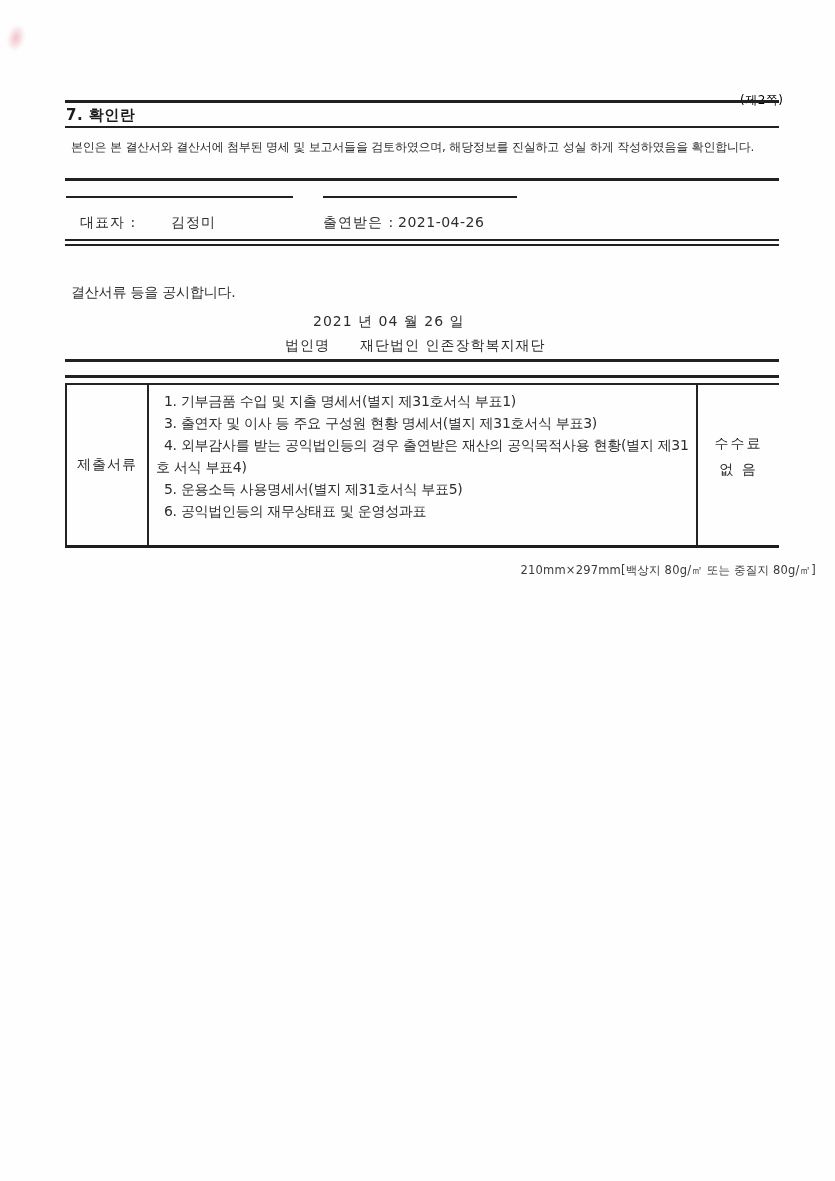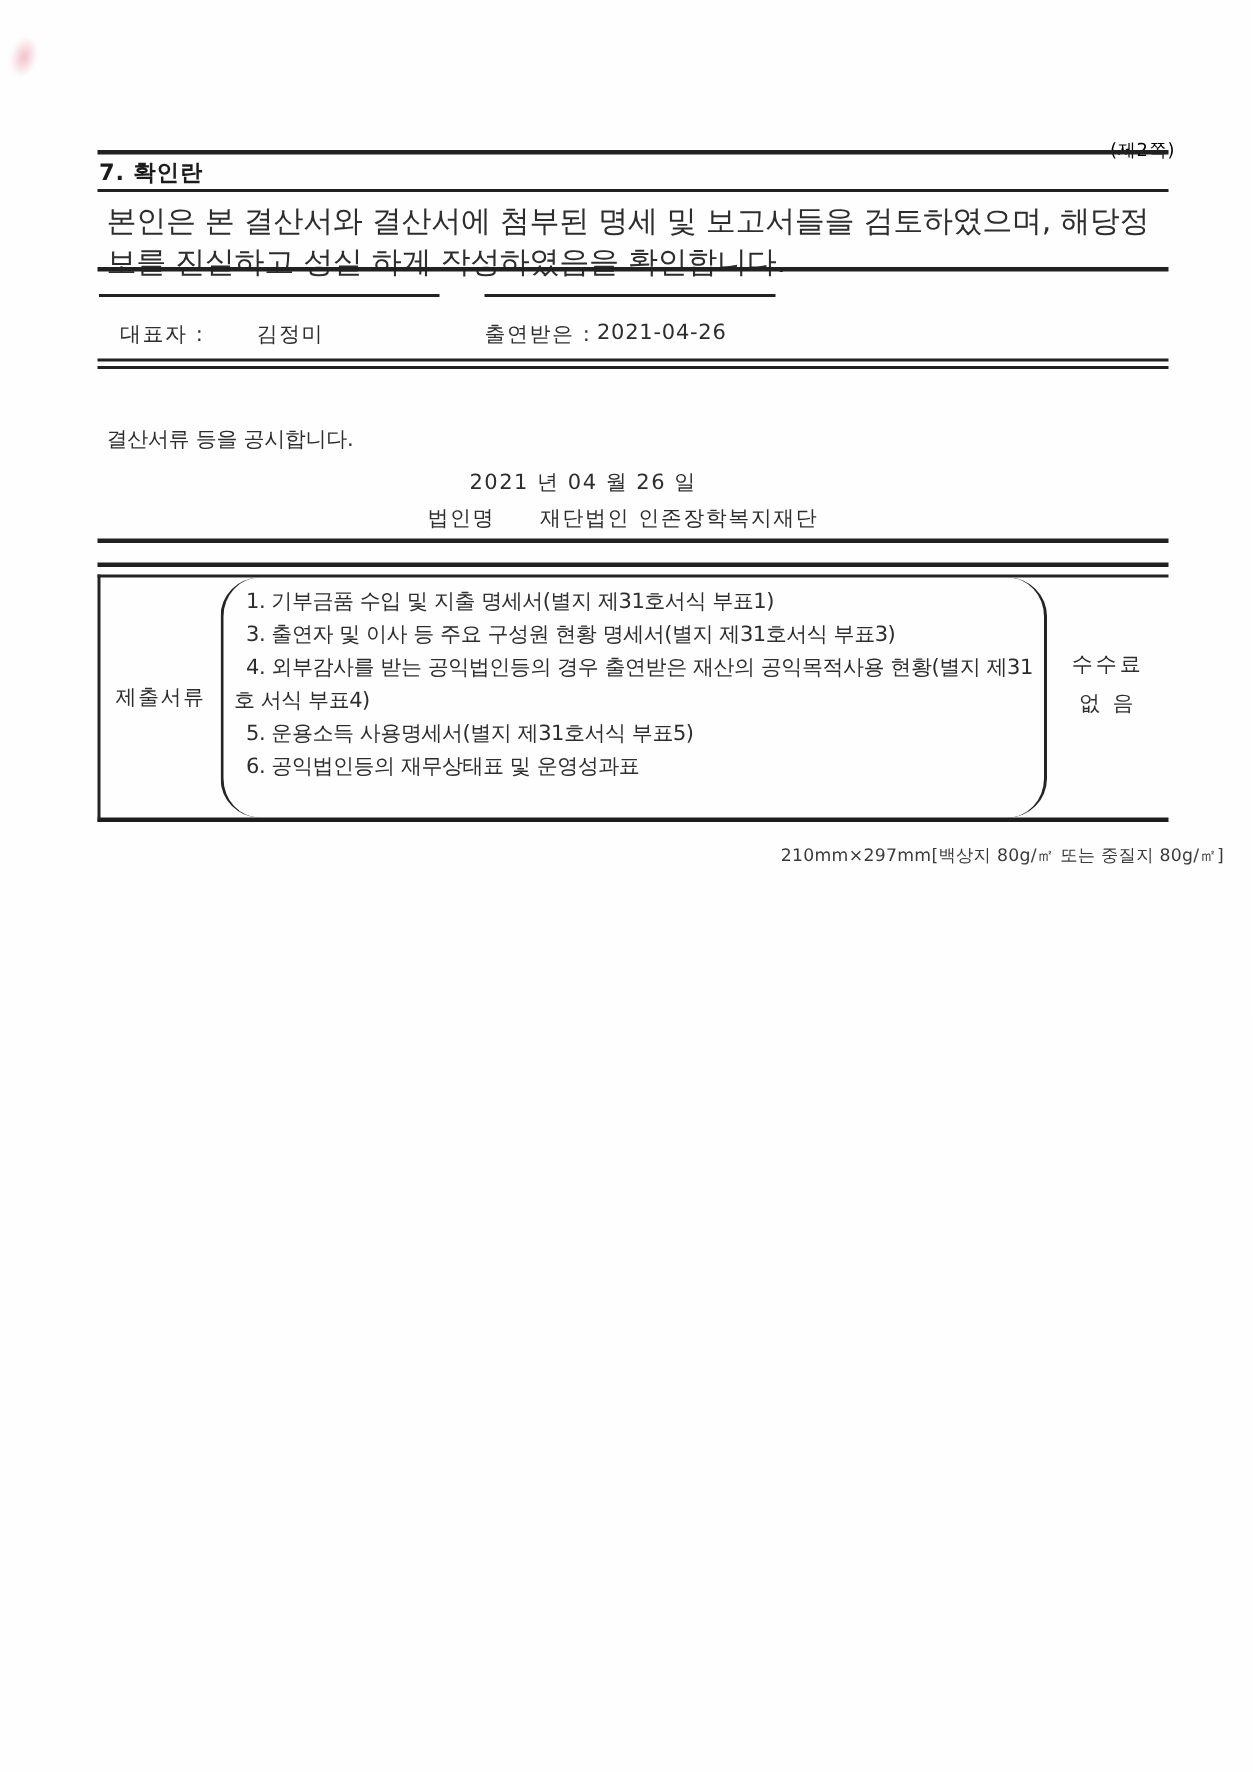--- a/index.html
+++ b/index.html
@@ -25,21 +25,21 @@
     filter: blur(1px);
     transform: rotate(15deg);
   }
   .sec-heading {
     position: absolute; left: 66px; top: 106px;
     font-size: 15px; font-weight: bold; color: #1c1c1c;
     letter-spacing: 0.5px;
   }
   .statement {
     position: absolute; left: 71px; top: 134px; width: 708px;
-    font-size: 20px; line-height: 27px; color: #2d2d2d;
+    font-size: 12px; line-height: 27px; color: #2d2d2d;
     letter-spacing: -0.2px;
   }
   .sig-label, .sig-value { position: absolute; font-size: 14px; color: #2d2d2d; letter-spacing: 1px; }
   .legal-line { position: absolute; font-size: 14px; color: #2d2d2d; letter-spacing: -0.2px; }
   .center-line { position: absolute; font-size: 14px; color: #2d2d2d; letter-spacing: 1px; }
   .corp-row { position: absolute; left: 285px; top: 337px; font-size: 14px; color: #2d2d2d; display: flex; letter-spacing: 1px; }
   .corp-row .gap { display: inline-block; width: 30px; }
   .doc-table {
     position: absolute; left: 65px; top: 383px; width: 714px; height: 165px;
     border-top: 2px solid #242424;
@@ -50,21 +50,21 @@
   .doc-table .col-header {
     width: 80px; flex: 0 0 80px;
     display: flex; align-items: center; justify-content: center;
     font-size: 14px; color: #2d2d2d; letter-spacing: 1px;
   }
   .doc-table .col-items {
     flex: 1 1 auto;
     border-left: 2px solid #242424;
     border-right: 2px solid #242424;
     padding: 5px 2px 0 7px;
-    font-size: 14px; color: #2d2d2d; border-radius: 26px;
+    font-size: 14px; color: #2d2d2d;
   }
   .doc-item { line-height: 22px; letter-spacing: -0.3px; text-indent: 8px; }
   .doc-table .col-fee {
     width: 81px; flex: 0 0 81px;
     display: flex; flex-direction: column; align-items: center; justify-content: center;
     font-size: 14px; color: #2d2d2d;
     padding-bottom: 18px;
   }
   .fee-line1 { letter-spacing: 2px; line-height: 26px; }
   .fee-line2 { letter-spacing: 2px; line-height: 26px; }

